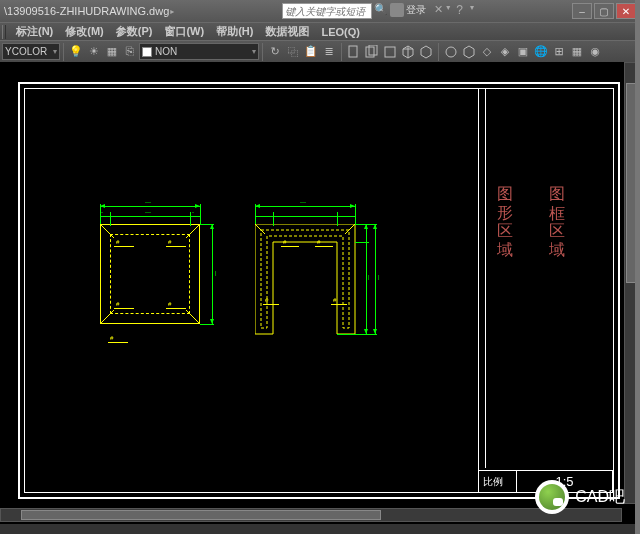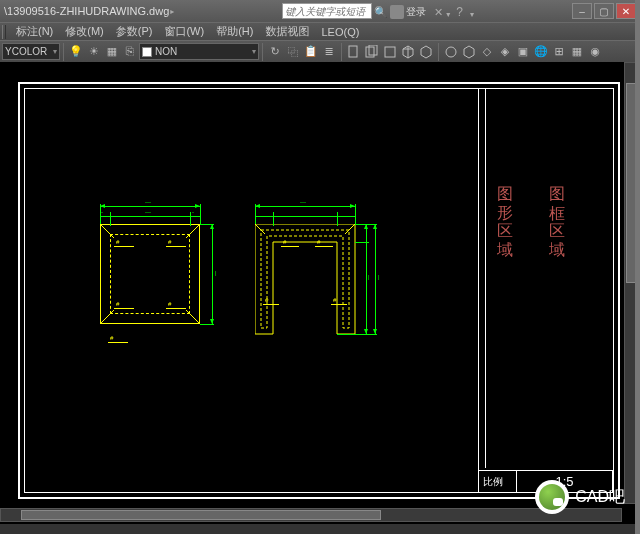--- a/index.html
+++ b/index.html
@@ -1,30 +1,30 @@
 <!DOCTYPE html>
 <html><head>
 <meta charset="utf-8">
 <style>
   * { margin: 0; padding: 0; box-sizing: border-box; }
   body { width: 640px; height: 534px; background: #333; font-family: "Microsoft YaHei", sans-serif; font-size: 11px; overflow: hidden; position: relative; }
   
   .titlebar { height: 22px; background: linear-gradient(#6a6a6a, #555); display: flex; align-items: center; padding: 0 4px; color: #ddd; }
   .titlebar .fname { flex: 0 0 auto; font-size: 11px; }
-  .titlebar .search-wrap { margin-left: 60px; display: flex; align-items: flex-end; gap: 2px; padding-left: 48px; }
+  .titlebar .search-wrap { margin-left: 60px; display: flex; align-items: flex-start; gap: 2px; padding-left: 48px; }
   .titlebar .search { width: 90px; height: 16px; background: #fff; border: 1px solid #999; font-size: 10px; font-style: italic; color: #888; padding: 0 2px; }
   .titlebar .user-ico { width: 14px; height: 14px; background: #888; border-radius: 2px; }
   .titlebar .login { font-size: 10px; color: #ddd; }
   .titlebar .winbtns { margin-left: auto; display: flex; gap: 2px; }
   .titlebar .winbtn { width: 20px; height: 16px; background: #666; border: 1px solid #888; display: flex; align-items: center; justify-content: center; color: #ccc; font-size: 10px; }
   .titlebar .close { background: #c0504d; color: #fff; }
   .titlebar .help-ico { color: #aaa; margin: 0 4px; font-size: 12px; }
   .titlebar .dd { color: #aaa; font-size: 8px; margin-left: 1px; }
   
-  .menubar { height: 18px; background: linear-gradient(#585858, #484848); display: flex; align-items: center; padding: 0 2px; color: #ccc; font-size: 11px; gap: 4px; border-top: 1px solid #6a6a6a; }
+  .menubar { height: 18px; background: linear-gradient(#585858, #484848); display: flex; align-items: center; padding: 0 2px; color: #ccc; font-size: 11px; gap: 4px; border-top: 1px solid #6a6a6a; font-weight: bold; }
   .menubar .mitem { padding: 0 4px; }
   .menubar .menu-handle { width: 4px; height: 14px; border-left: 1px solid #777; border-right: 1px solid #333; margin-right: 2px; }
   
   .toolbar { height: 22px; background: linear-gradient(#585858, #484848); display: flex; align-items: center; padding: 0 2px; border-top: 1px solid #6a6a6a; gap: 0; }
   .toolbar .sel { width: 58px; height: 17px; background: #2a2a2a; border: 1px solid #666; color: #ccc; font-size: 10px; padding: 0 2px; display: flex; align-items: center; justify-content: space-between; }
   .toolbar .sel .dd { font-size: 8px; color: #888; }
   .toolbar .sep { width: 1px; height: 18px; background: #333; border-right: 1px solid #6a6a6a; margin: 0 3px; }
   .toolbar .tbtn { width: 18px; height: 18px; display: flex; align-items: center; justify-content: center; color: #bbb; font-size: 11px; border: 1px solid transparent; }
   .toolbar .tbtn svg { width: 14px; height: 14px; }
   .toolbar .non-sel { width: 120px; height: 17px; background: #2a2a2a; border: 1px solid #666; display: flex; align-items: center; padding: 0 2px; gap: 3px; color: #ccc; font-size: 10px; }

